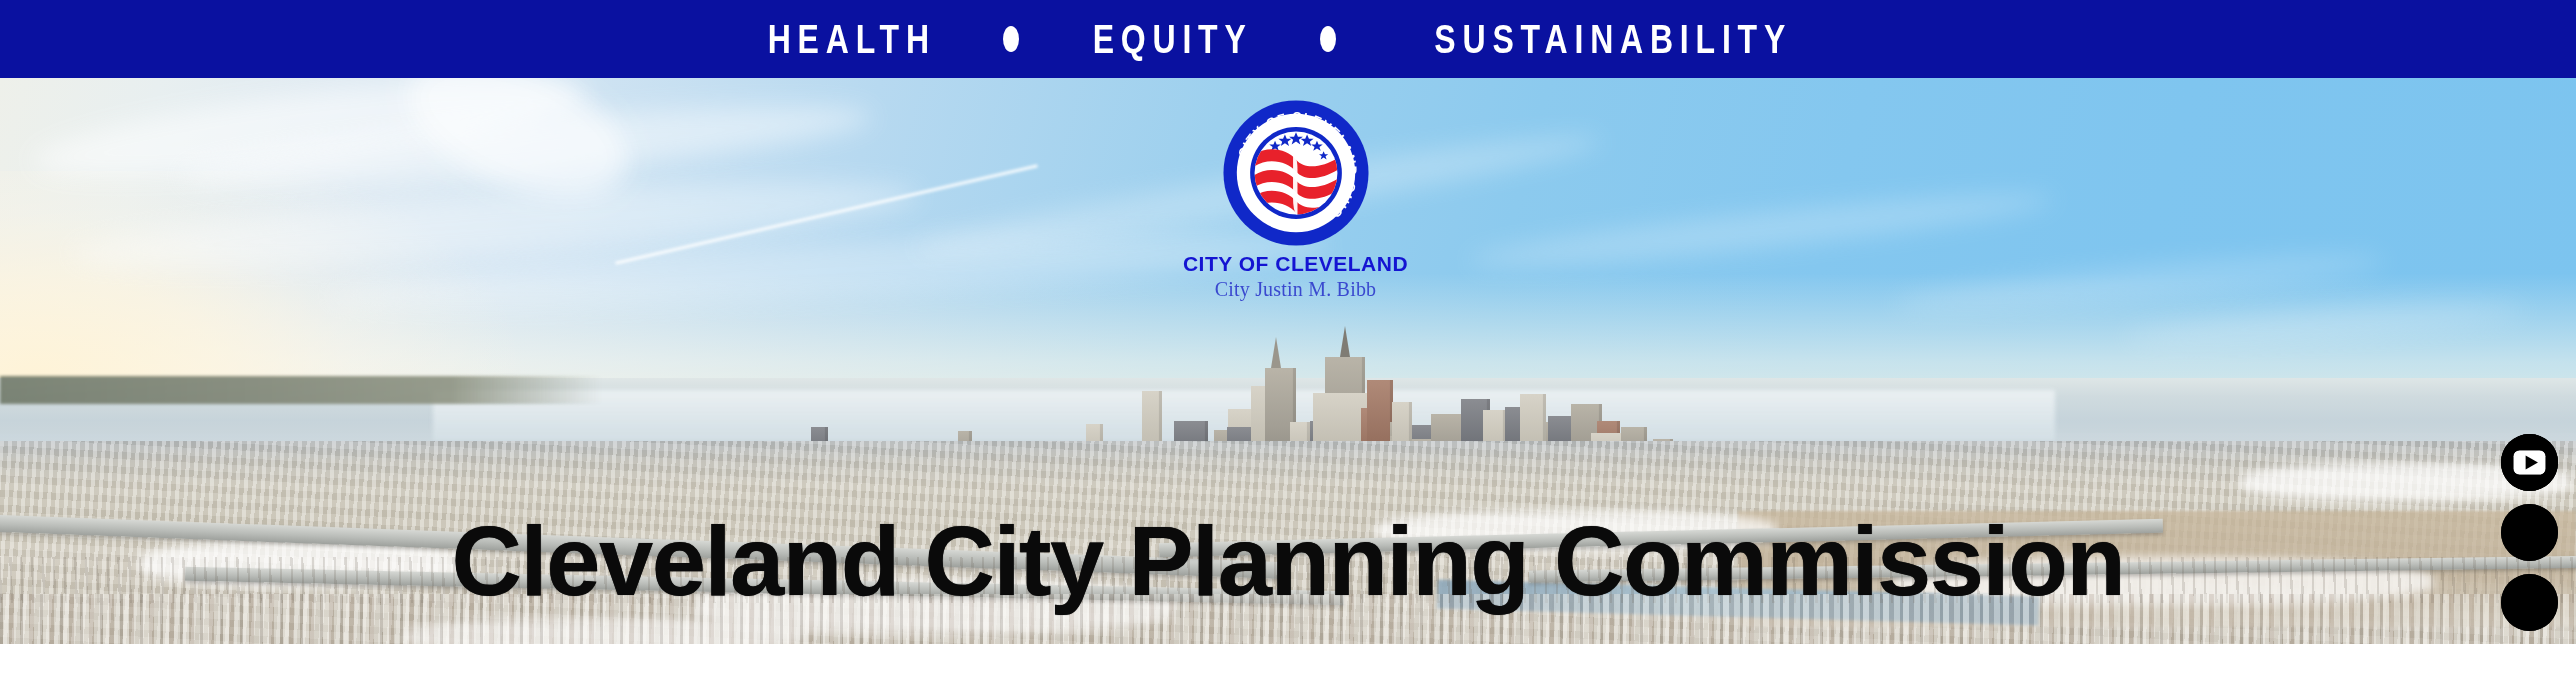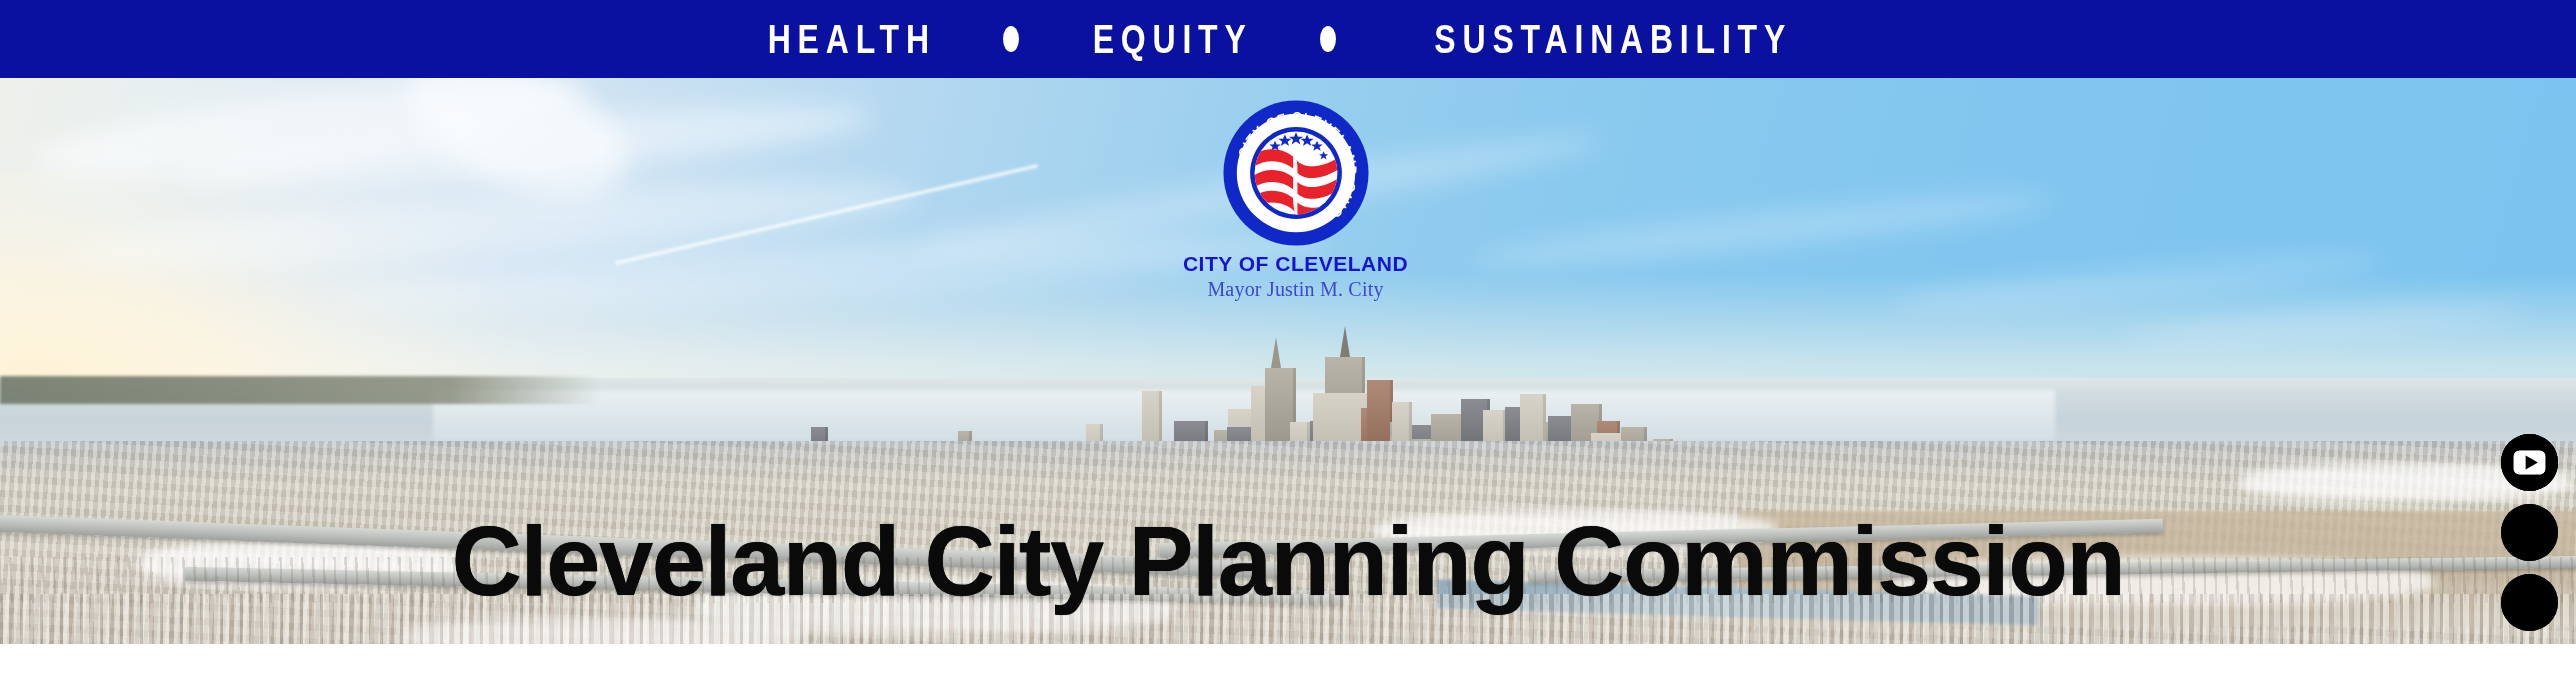--- a/index.html
+++ b/index.html
@@ -494,21 +494,21 @@
 
         <text font-family="Liberation Sans, sans-serif" font-size="17.5" font-weight="700" fill="#FFFFFF" letter-spacing="1.4">
           <textPath href="#arcTop" startOffset="9%">CITY OF CLEVELAND</textPath>
         </text>
         <text font-family="Liberation Sans, sans-serif" font-size="17.5" font-weight="700" fill="#FFFFFF" letter-spacing="1.4">
           <textPath href="#arcRight" startOffset="12%">OHIO</textPath>
         </text>
       </svg>
     </div>
     <div class="logo-text-city">CITY OF CLEVELAND</div>
-    <div class="logo-text-mayor">Mayor Justin M. City</div>
+    <div class="logo-text-mayor">City Justin M. Bibb</div>
   </div>
 
   <h1 id="hero-title">Cleveland City Planning Commission</h1>
 
   <div id="social-rail">
 
     <a class="social-btn" href="#">
       <svg viewBox="0 0 74 74" aria-hidden="true">
         <circle cx="37" cy="37" r="37" fill="#000"></circle>
         <path fill-rule="evenodd" fill="#000" d="M0,0 H74 V74 H0 Z

